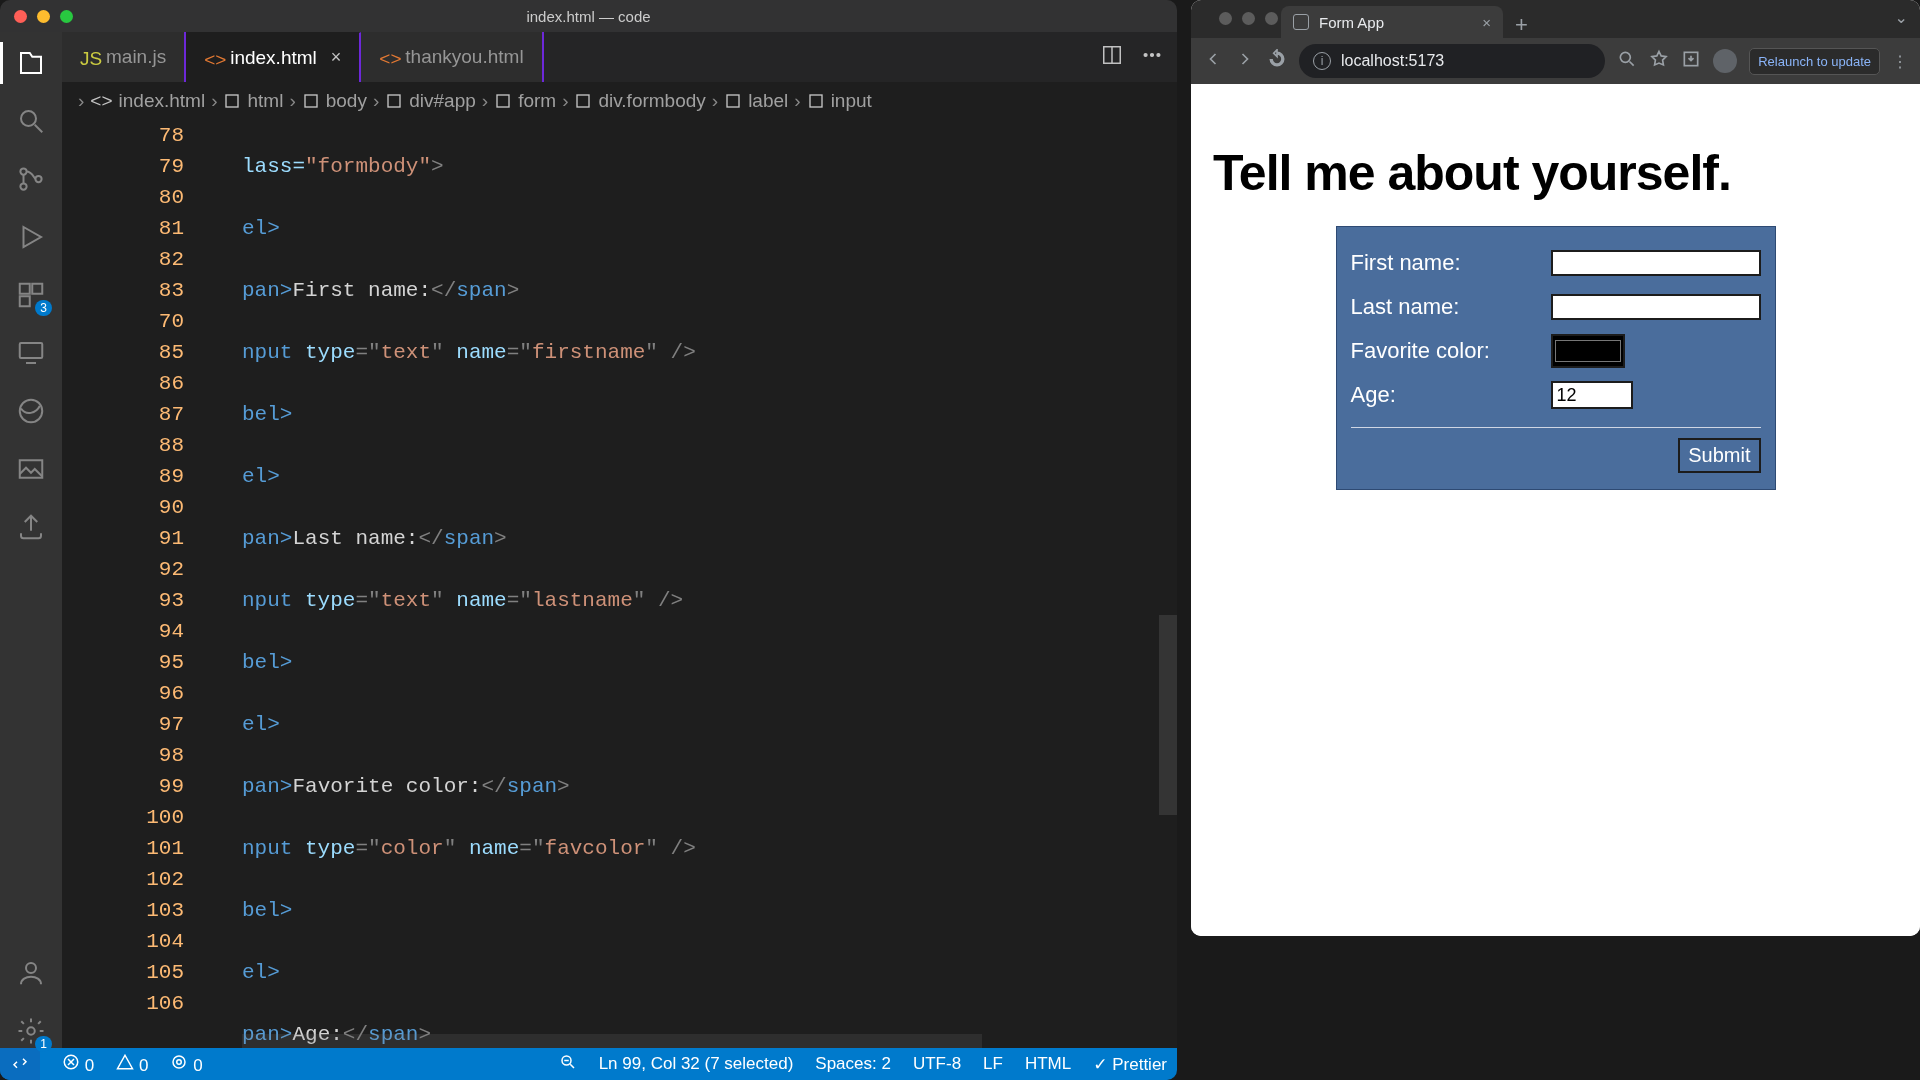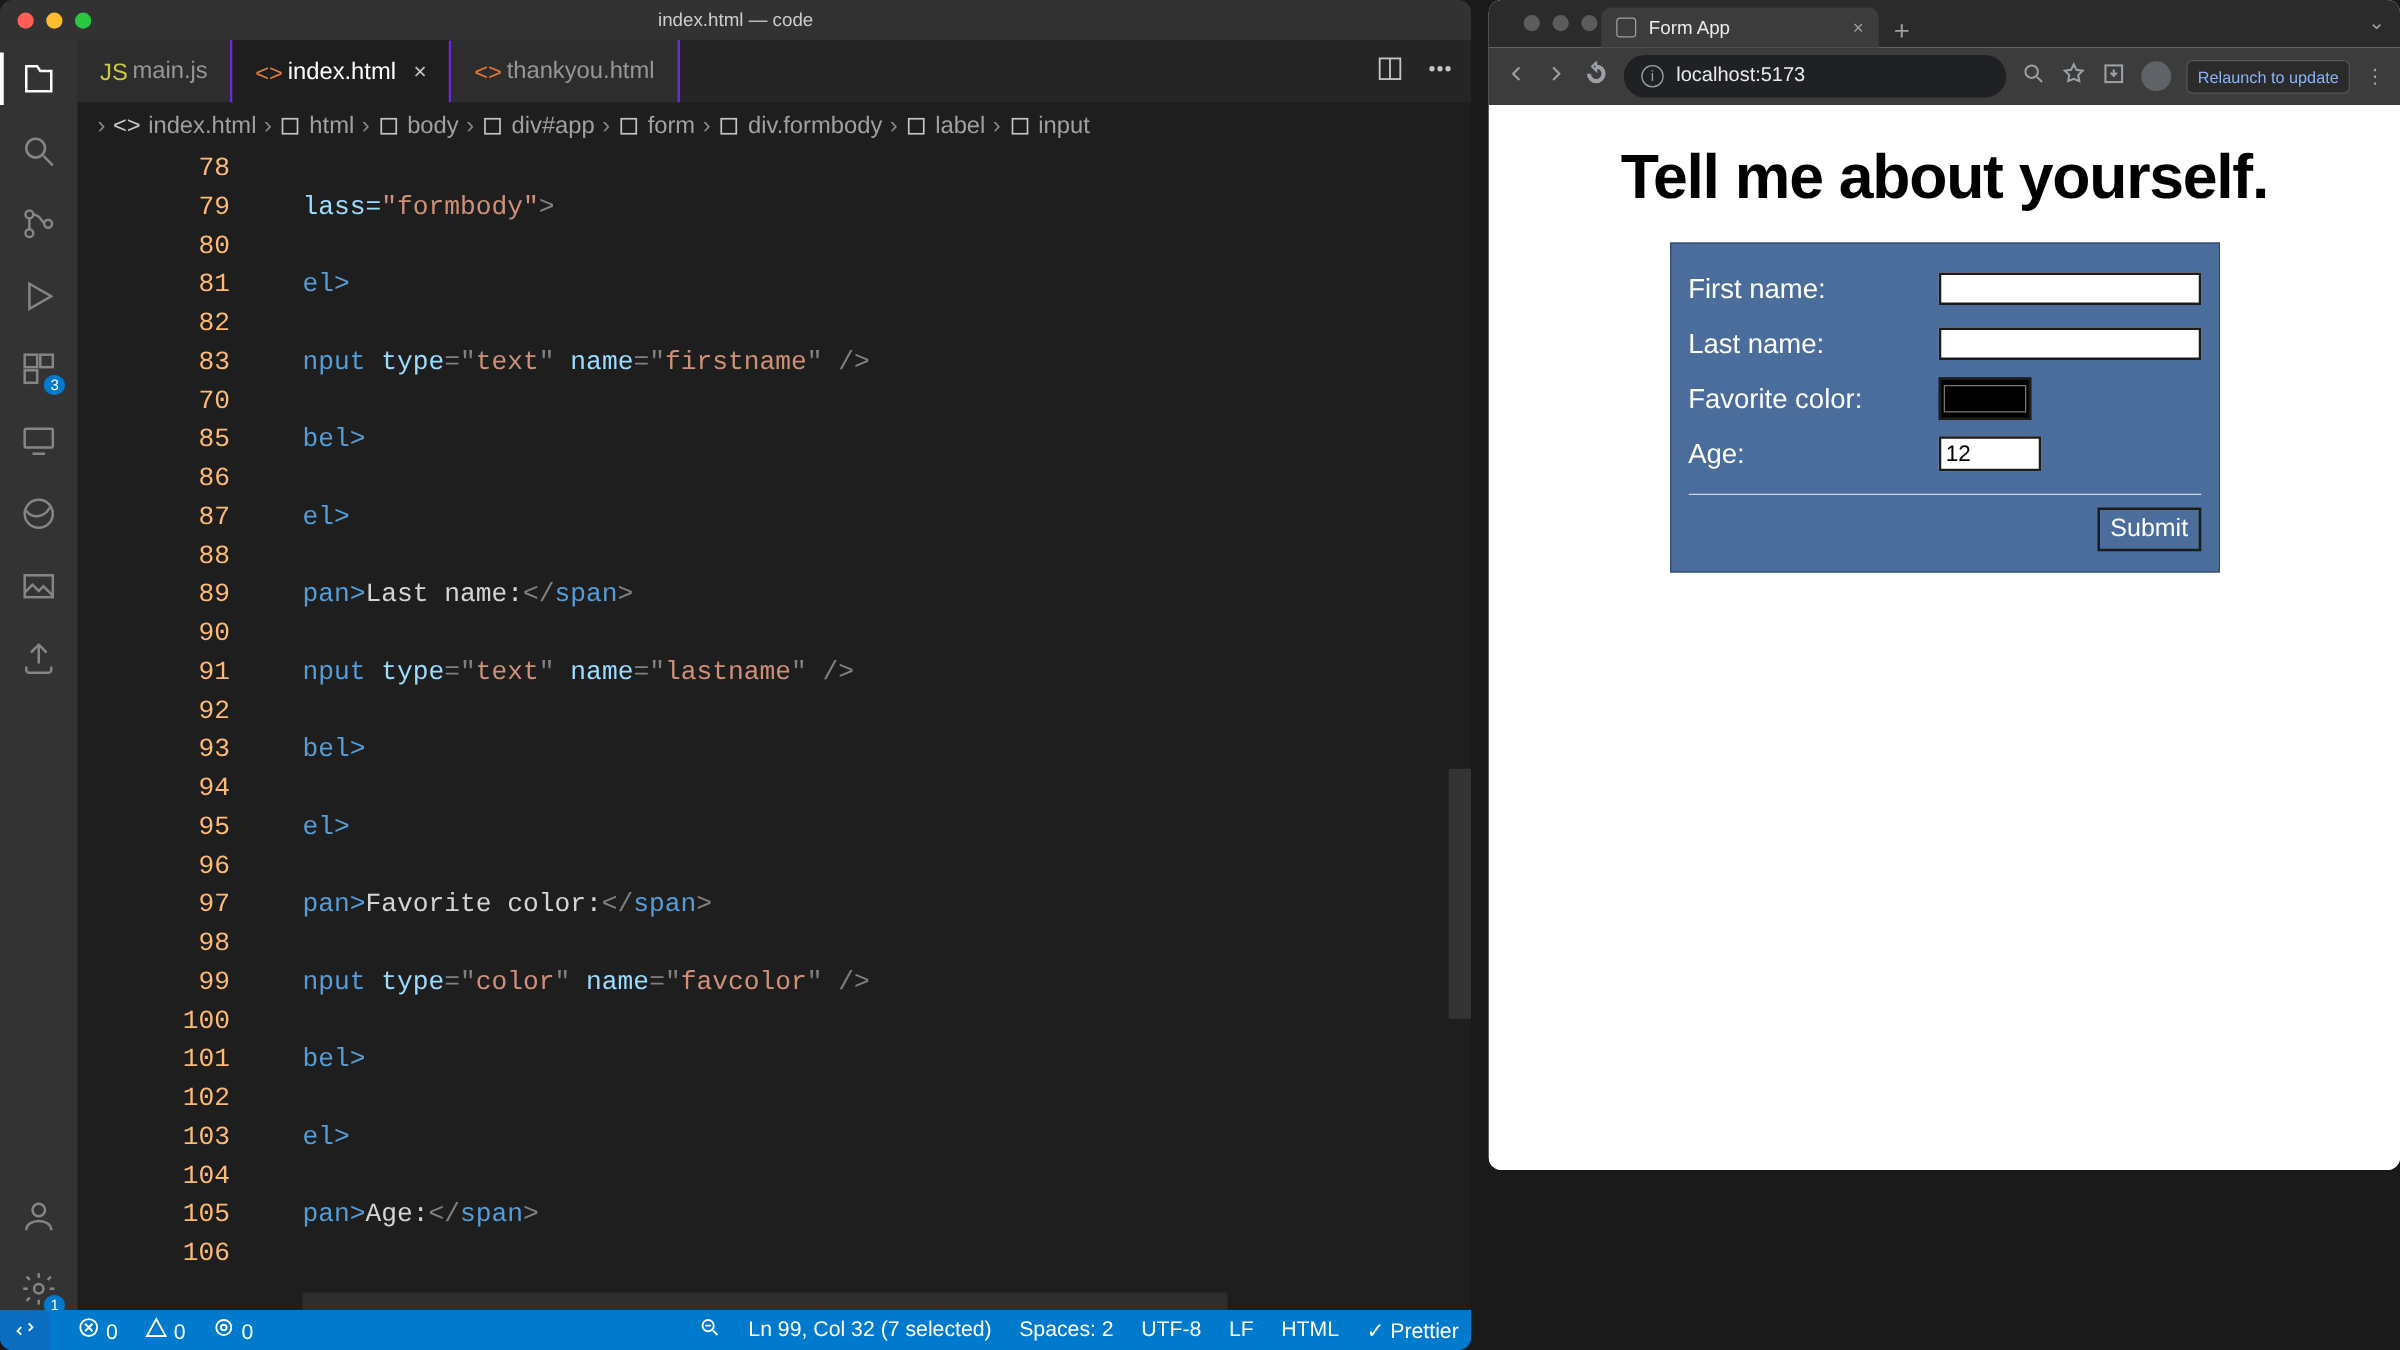--- a/index.html
+++ b/index.html
@@ -65,21 +65,21 @@
   .ctrls-right{ position:absolute; right:12px; top:8px; color:#9aa0a6;}
 
   .chrome-toolbar{ height:46px; background:#3c3c3c; display:flex; align-items:center; padding:0 12px; gap:12px; color:#9aa0a6;}
   .chrome-toolbar svg{width:20px;height:20px;stroke:currentColor;fill:none;stroke-width:2;}
   .omnibox{ flex:1; background:#202124; border-radius:20px; height:34px; display:flex; align-items:center; padding:0 14px; gap:10px; color:#e8eaed; font-size:16px;}
   .omnibox .info{ width:18px;height:18px;border:1.5px solid #9aa0a6;border-radius:50%; display:flex;align-items:center;justify-content:center;font-size:12px;color:#9aa0a6;}
   .relaunch{ background:#2b2b2b; border:1px solid #555; color:#8ab4f8; font-size:13px; padding:5px 8px; border-radius:5px;}
   .profile{width:24px;height:24px;border-radius:50%;background:#5f6368;}
 
   .page { flex:1; background:#fff; padding:28px 22px; }
-  .page h1{ font-size:50px; font-weight:800; letter-spacing:-1px; margin-bottom:24px; text-align:center;}
+  .page h1{ font-size:50px; font-weight:800; letter-spacing:-1px; margin-bottom:24px; margin-top:32px;}
   .formbox{ width:440px; margin:0 auto; background:#4a6d9c; padding:14px 14px 16px; border:1px solid #2e4a73;}
   .formbox label{ display:flex; align-items:center; height:44px; gap:10px;}
   .formbox label span{ width:190px; color:#fff; font-size:22px;}
   .formbox input[type=text],.formbox input[type=email]{ flex:1; height:26px; background:#fff; border:2px solid #1c1c1c;}
   .formbox input[type=color]{ width:74px; height:34px; padding:0; border:2px solid #1c1c1c; background:#000;}
   .formbox input[type=number]{ width:82px; height:28px; border:2px solid #1c1c1c; font-size:18px; padding:0 4px;}
   .formbox hr{ border:none; border-top:1px solid #cfd6e4; margin:10px 0;}
   .formbox .submit-row{ text-align:right;}
   .formbox button{ background:#4a6d9c; color:#fff; border:2px solid #1c1c1c; font-size:20px; padding:4px 8px;}
 </style>
@@ -282,20 +282,21 @@
               <div>101</div>
               <div>102</div>
               <div>103</div>
               <div>104</div>
               <div>105</div>
               <div>106</div>
             </div>
           <div class="codetext">
 <div><span class="tok-attr">lass=</span><span class="tok-str">"formbody"</span><span class="tok-tag">&gt;</span></div>
 <div><span class="tok-name">el&gt;</span></div>
+<div><span class="tok-name">pan&gt;</span><span>First name:</span><span class="tok-tag">&lt;/</span><span class="tok-name">span</span><span class="tok-tag">&gt;</span></div>
 <div><span class="tok-name">nput </span><span class="tok-attr">type</span><span class="tok-tag">="</span><span class="tok-str">text</span><span class="tok-tag">" </span><span class="tok-attr">name</span><span class="tok-tag">="</span><span class="tok-str">firstname</span><span class="tok-tag">" /&gt;</span></div>
 <div><span class="tok-name">bel&gt;</span></div>
 <div><span class="tok-name">el&gt;</span></div>
 <div><span class="tok-name">pan&gt;</span><span>Last name:</span><span class="tok-tag">&lt;/</span><span class="tok-name">span</span><span class="tok-tag">&gt;</span></div>
 <div><span class="tok-name">nput </span><span class="tok-attr">type</span><span class="tok-tag">="</span><span class="tok-str">text</span><span class="tok-tag">" </span><span class="tok-attr">name</span><span class="tok-tag">="</span><span class="tok-str">lastname</span><span class="tok-tag">" /&gt;</span></div>
 <div><span class="tok-name">bel&gt;</span></div>
 <div><span class="tok-name">el&gt;</span></div>
 <div><span class="tok-name">pan&gt;</span><span>Favorite color:</span><span class="tok-tag">&lt;/</span><span class="tok-name">span</span><span class="tok-tag">&gt;</span></div>
 <div><span class="tok-name">nput </span><span class="tok-attr">type</span><span class="tok-tag">="</span><span class="tok-str">color</span><span class="tok-tag">" </span><span class="tok-attr">name</span><span class="tok-tag">="</span><span class="tok-str">favcolor</span><span class="tok-tag">" /&gt;</span></div>
 <div><span class="tok-name">bel&gt;</span></div>

